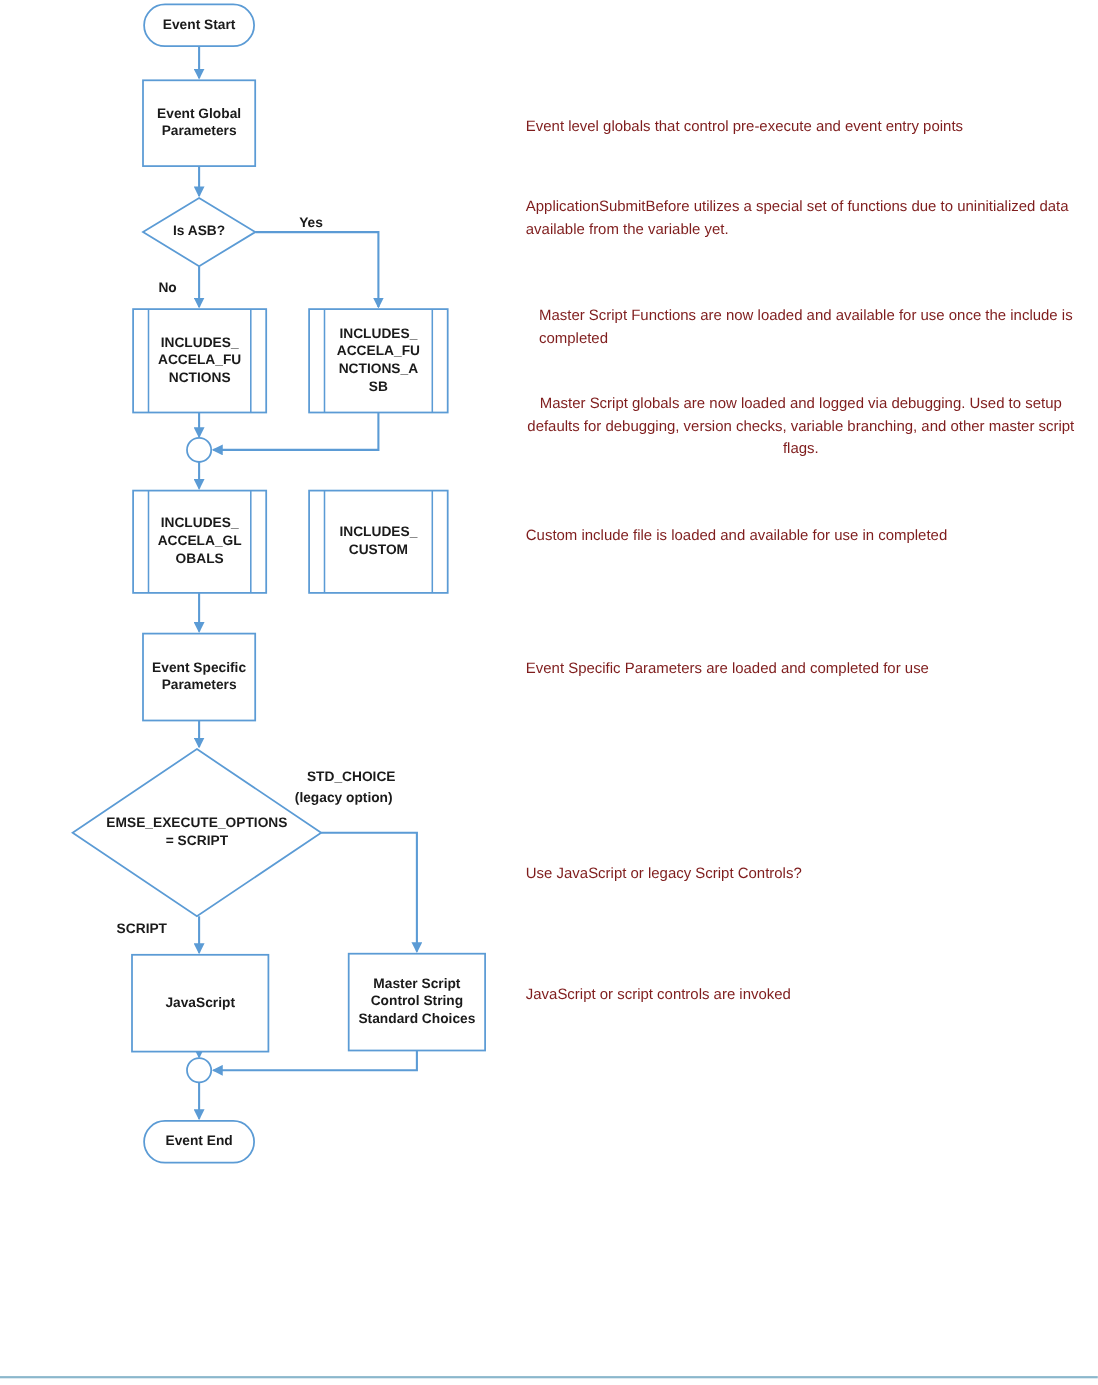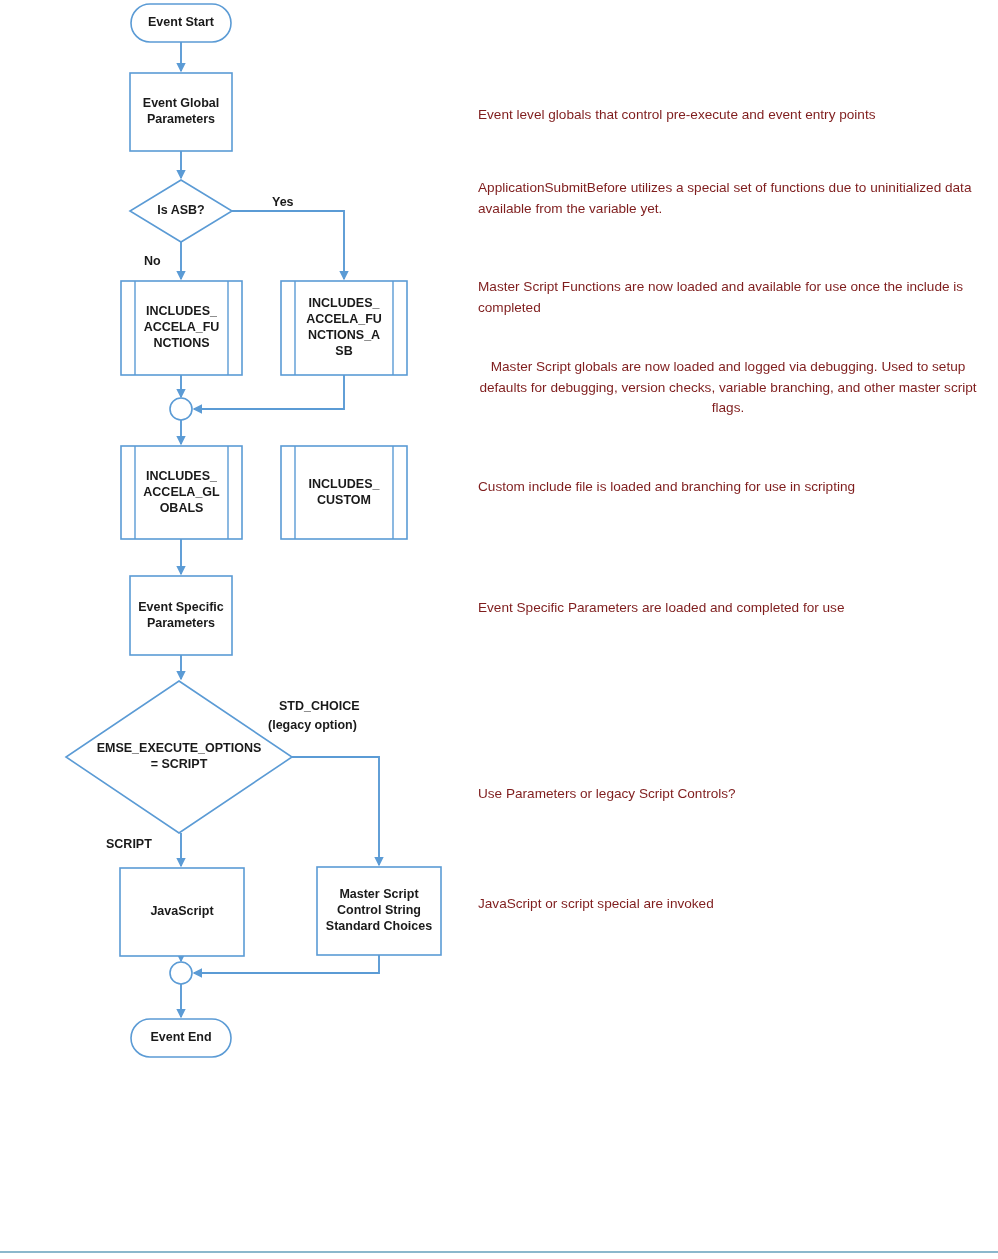--- a/index.html
+++ b/index.html
@@ -172,22 +172,22 @@
         <text x="144" y="265" class="edge-label">No</text>
         <text x="279" y="710" class="edge-label">STD_CHOICE</text>
         <text x="268" y="729" class="edge-label">(legacy option)</text>
         <text x="106" y="848" class="edge-label">SCRIPT</text>
       </g>
   </svg>
 
   <div id="annotations-layer">
       <div class="annotation-block" style="top: 105px;">Event level globals that control pre-execute and event entry points</div>
       <div class="annotation-block" style="top: 178px;">ApplicationSubmitBefore utilizes a special set of functions due to uninitialized data available from the variable yet.</div>
-      <div class="annotation-block" style="top: 277px;">Master Script Functions are now loaded and available for use once the include is completed</div>
+      <div class="annotation-block" style="top: 277px; margin-left: 12px;">Master Script Functions are now loaded and available for use once the include is completed</div>
       <div class="annotation-block" style="top: 357px; text-align: center;">Master Script globals are now loaded and logged via debugging. Used to setup defaults for debugging, version checks, variable branching, and other master script flags.</div>
-      <div class="annotation-block" style="top: 477px;">Custom include file is loaded and branching for use in scripting</div>
+      <div class="annotation-block" style="top: 477px;">Custom include file is loaded and available for use in completed</div>
       <div class="annotation-block" style="top: 598px;">Event Specific Parameters are loaded and completed for use</div>
-      <div class="annotation-block" style="top: 784px;">Use Parameters or legacy Script Controls?</div>
-      <div class="annotation-block" style="top: 894px;">JavaScript or script special are invoked</div>
+      <div class="annotation-block" style="top: 784px;">Use JavaScript or legacy Script Controls?</div>
+      <div class="annotation-block" style="top: 894px;">JavaScript or script controls are invoked</div>
     </div>
 
   <div id="footer-rule"></div>
 </div>
 
 </body></html>

